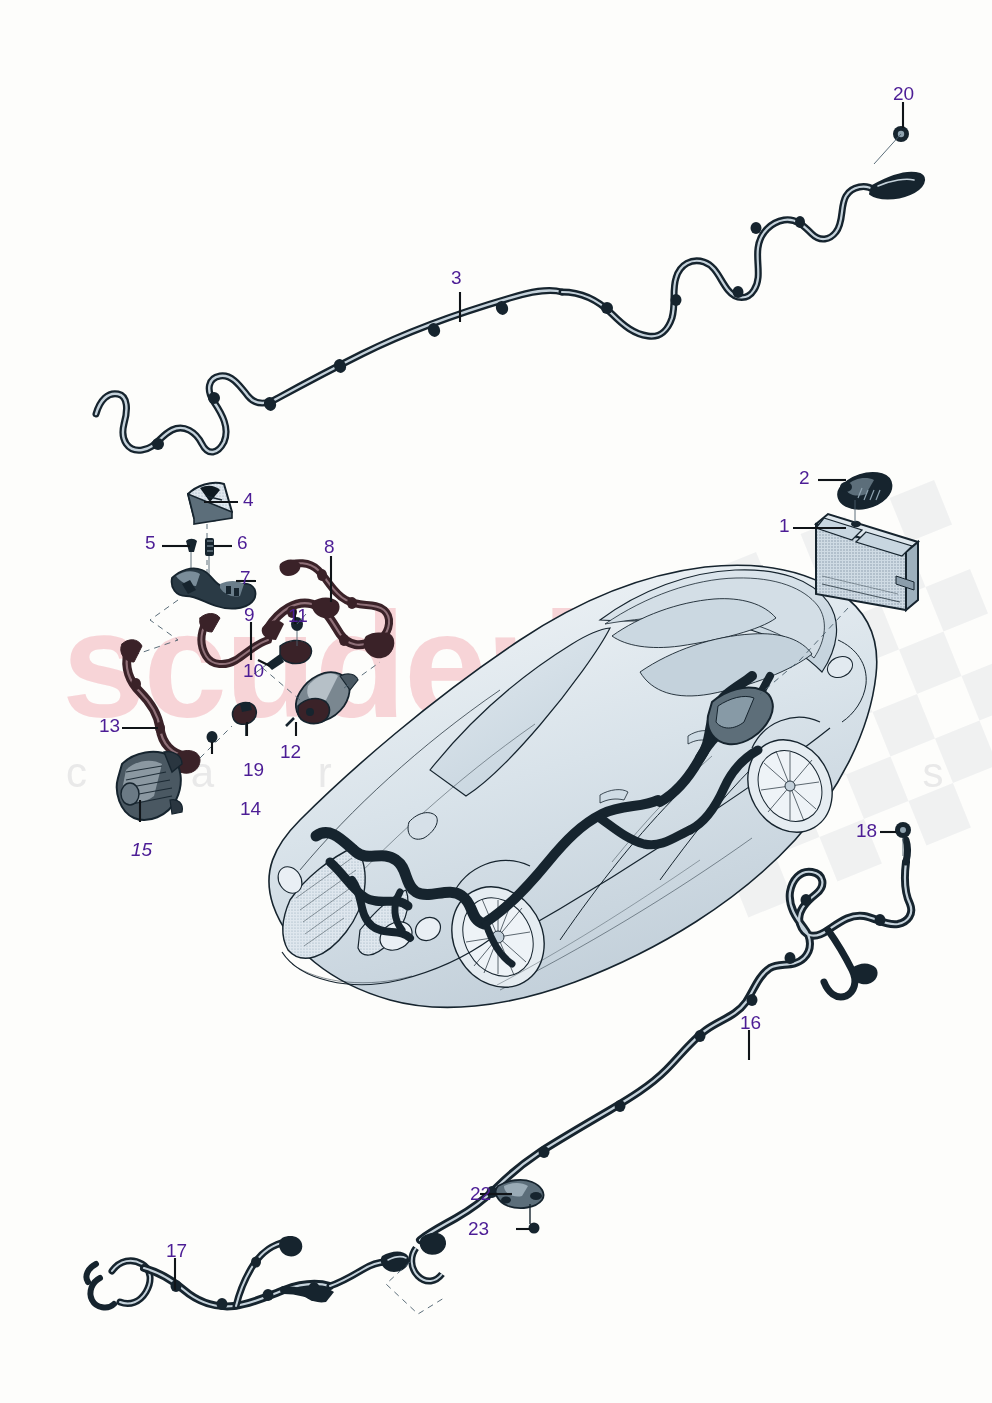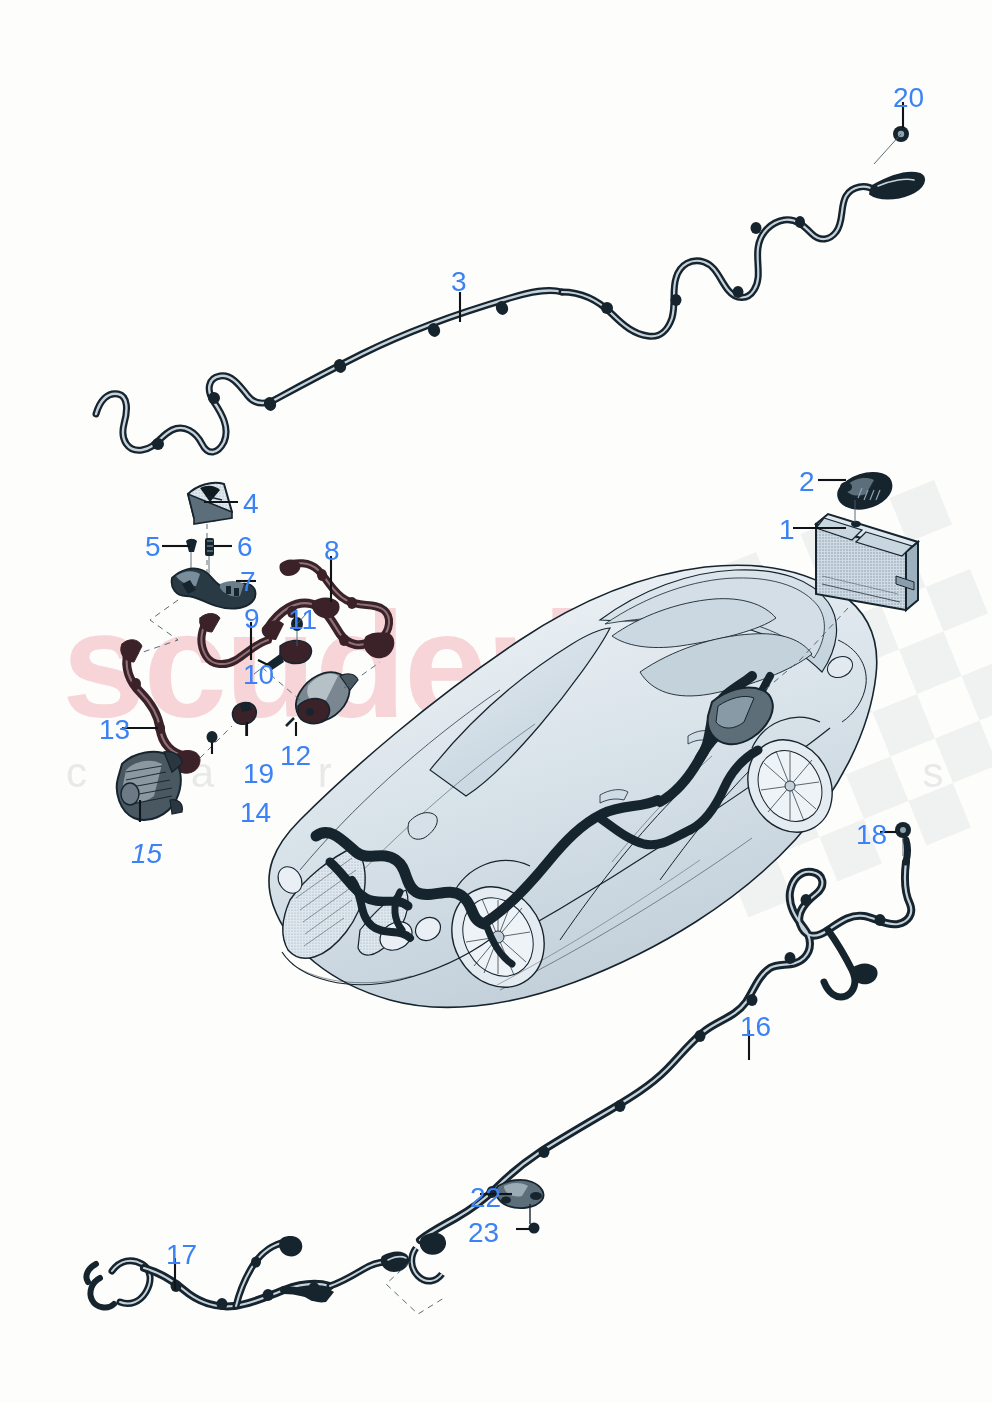--- a/index.html
+++ b/index.html
@@ -1,20 +1,20 @@
 <!DOCTYPE html>
 <html><head>
 <meta charset="utf-8">
 <title>Parts Diagram</title>
 <style>
   html,body{margin:0;padding:0;background:#ffffff;}
   body{font-family:"Liberation Sans",sans-serif;}
   #page{position:relative;width:992px;height:1403px;background:#fdfdfb;overflow:hidden;}
   svg.layer{position:absolute;left:0;top:0;width:992px;height:1403px;}
-  .callout{position:absolute;font-family:"Liberation Sans",sans-serif;font-size:28px;color:#3b82f6;letter-spacing:0px;line-height:1;white-space:nowrap;}
+  .callout{position:absolute;font-family:"Liberation Sans",sans-serif;font-size:19px;color:#4c1d95;letter-spacing:0px;line-height:1;white-space:nowrap;}
   .wm-main{position:absolute;font-family:"Liberation Sans",sans-serif;font-size:150px;font-weight:700;color:#f7d4d7;letter-spacing:-2px;left:62px;top:590px;line-height:1;}
   .wm-sub{position:absolute;font-family:"Liberation Sans",sans-serif;font-size:42px;color:#e9e9e9;letter-spacing:46px;left:66px;top:752px;line-height:1;}
 </style>
 </head>
 <body>
 
 <div id="page">
 
   <svg class="layer" viewBox="0 0 992 1403">
     <g transform="translate(790,700) rotate(-22)" opacity="0.55">

